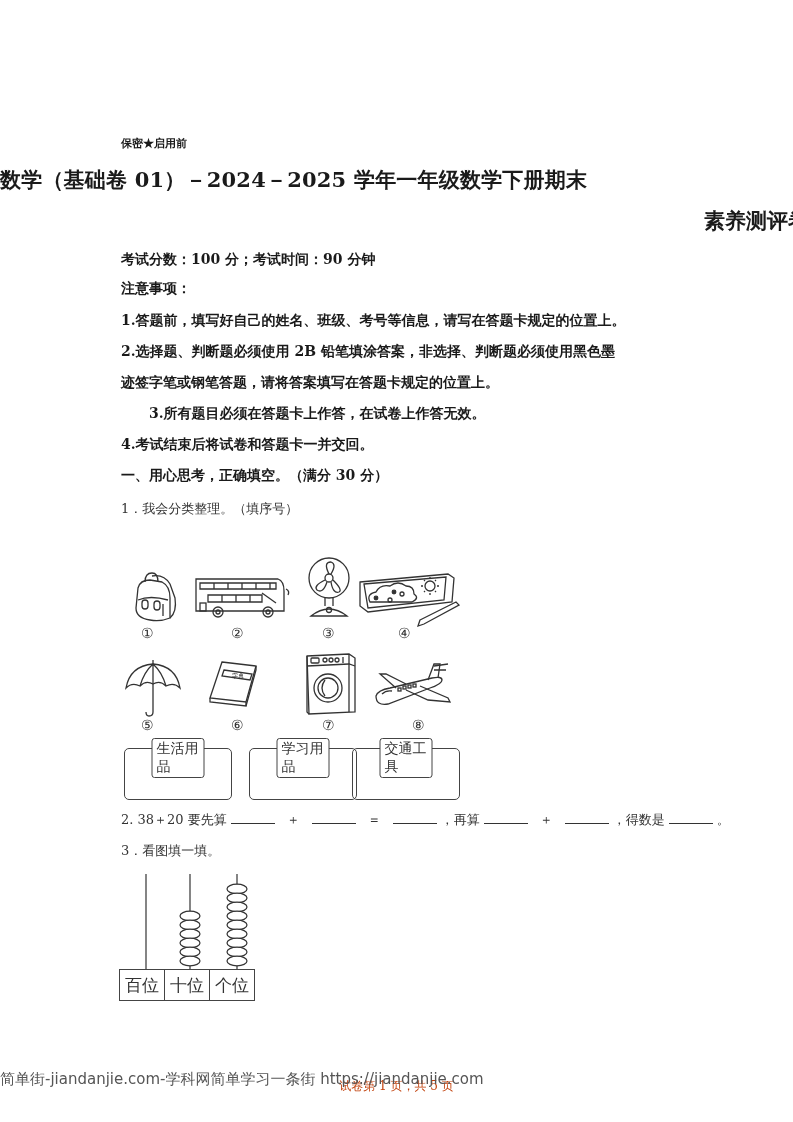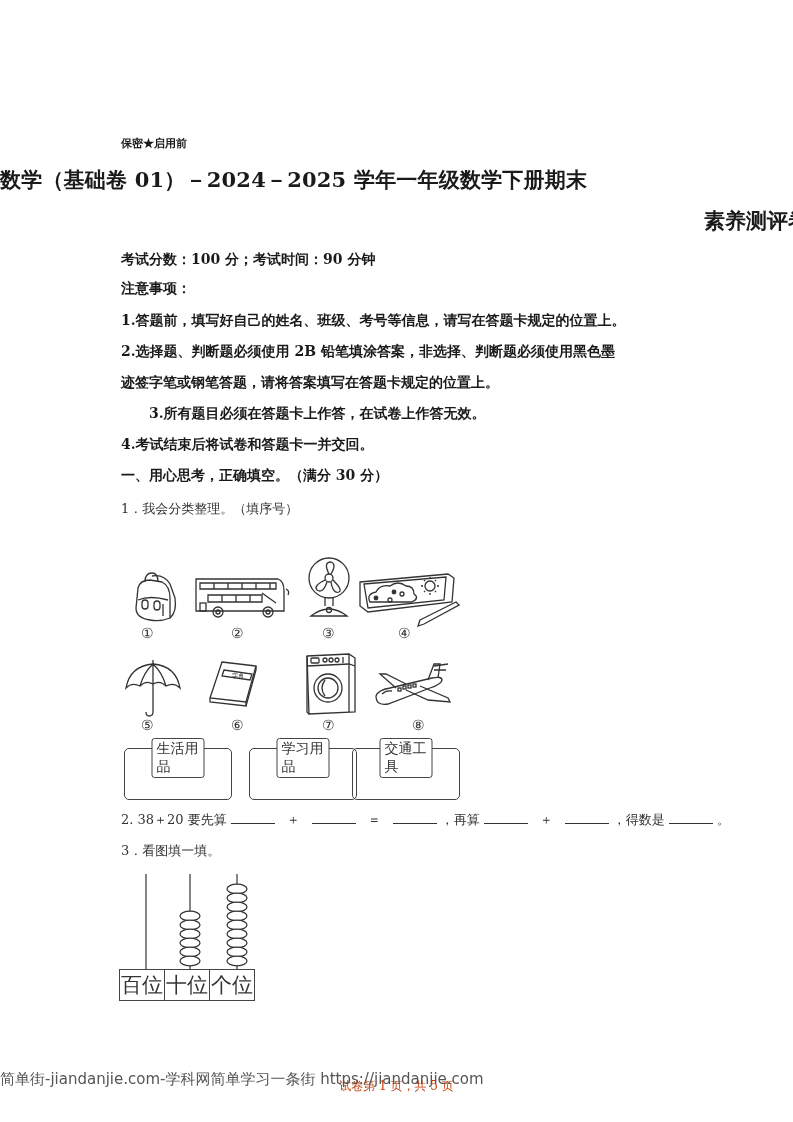--- a/index.html
+++ b/index.html
@@ -15,21 +15,21 @@
   .op { margin: 0 8px; }
 
   .pic { position: absolute; }
   .label-num { position: absolute; font-size: 14px; color: #333; }
 
   .cat-box { position: absolute; top: 748px; width: 106px; height: 50px; border: 1.3px solid #444; border-radius: 5px; }
   .cat-label { position: absolute; top: -11px; left: 50%; transform: translateX(-50%); background: #fff;
                border: 1.3px solid #444; border-radius: 3px; padding: 1px 4px; font-size: 14px; color: #333; }
 
   .abacus-table { position: absolute; left: 119px; top: 969px; border-collapse: collapse; }
-  .abacus-table td { border: 1px solid #444; width: 44px; height: 30px; text-align: center; font-size: 21px; color: #333; padding: 0; }
+  .abacus-table td { border: 1px solid #444; width: 44px; height: 30px; text-align: center; font-size: 17px; color: #333; padding: 0; }
 
   .watermark { left: 0; width: 793px; top: 1070px; font-family: "DejaVu Sans", sans-serif; font-size: 15px; color: #555; }
   .pagefoot { left: 0; width: 793px; text-align: center; top: 1078px; font-size: 12px; color: #c2410c; }
 </style>
 </head>
 <body>
 
 <div class="abs confidential">保密★启用前</div>
 <div class="abs title1">数学（基础卷 01）－2024－2025 学年一年级数学下册期末</div>
 <div class="abs title2">素养测评卷</div>

